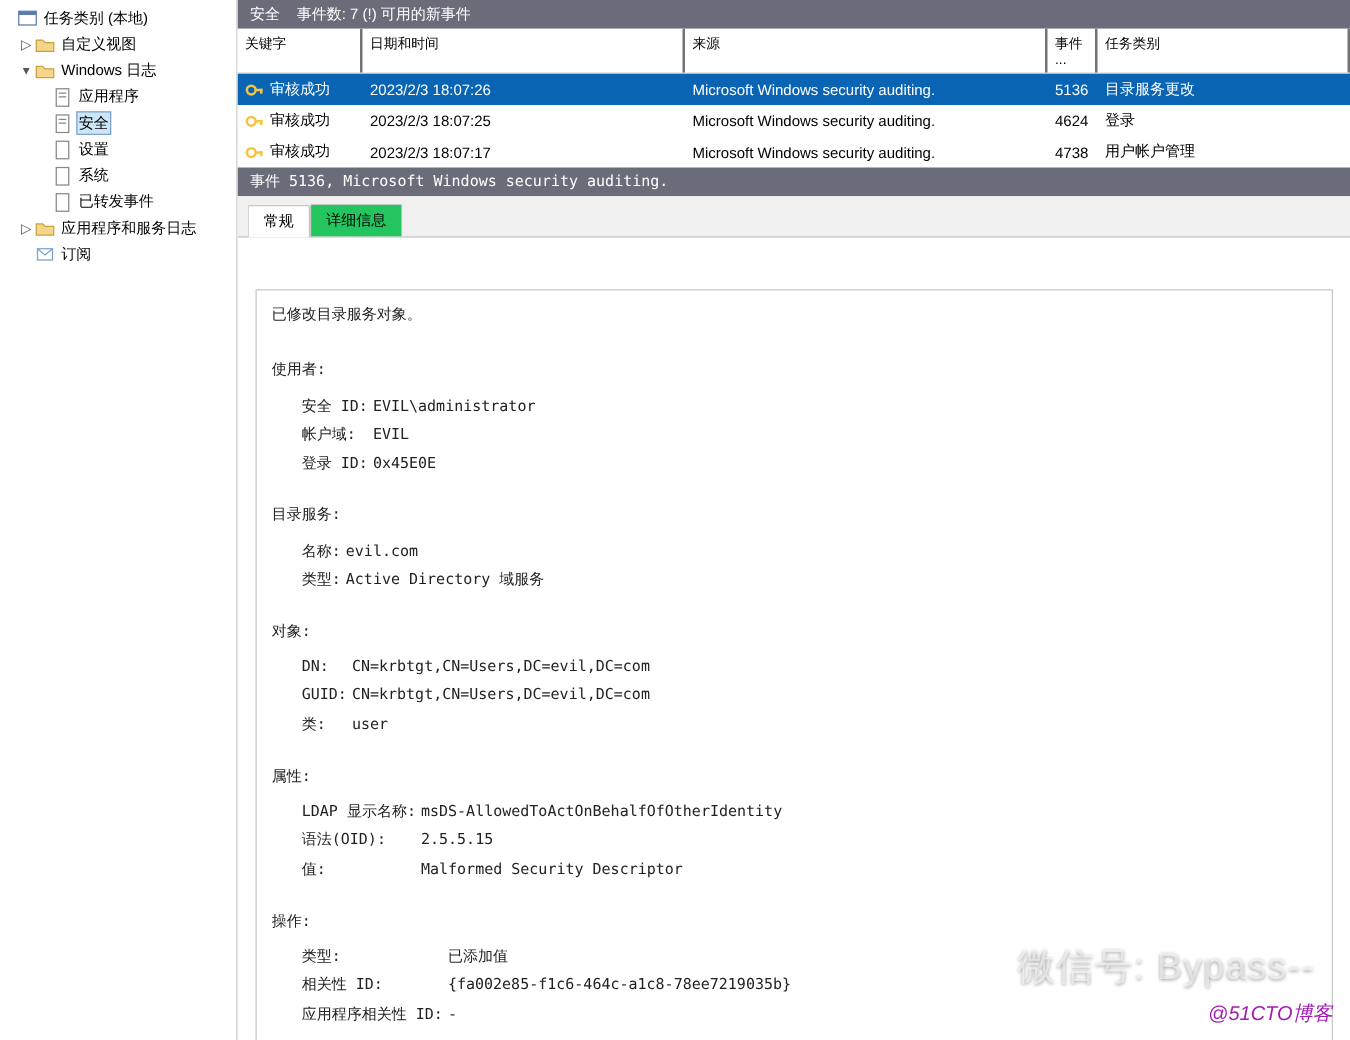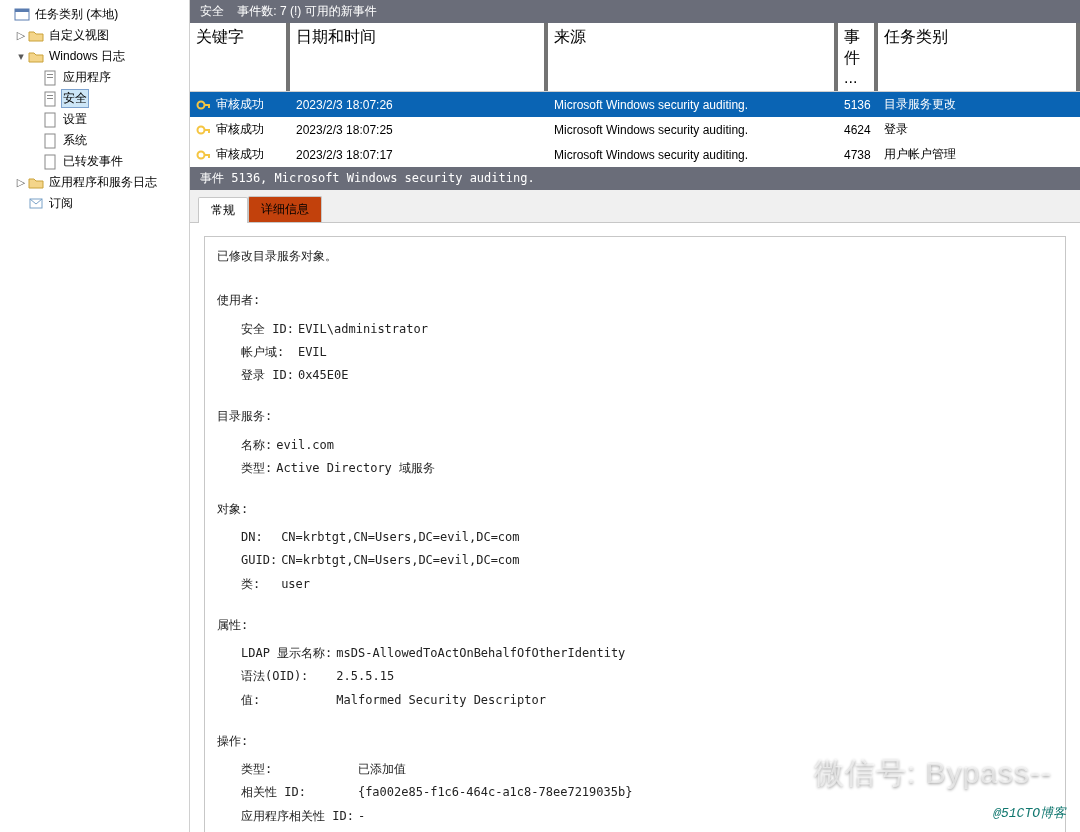--- a/index.html
+++ b/index.html
@@ -14,42 +14,42 @@
   .tree .tw { width:14px; text-align:center; color:#595959; cursor:pointer; font-size:11px;}
   .tree .lbl { padding:1px 2px;}
   .tree .sel { background:#cde6f7; border:1px solid #7da2ce; padding:0 1px;}
   .ico { width:16px; height:16px; display:inline-block; margin-right:3px; vertical-align:middle; background:#fff;}
   .ico svg{display:block}
 
   
   .right { flex:1; display:flex; flex-direction:column; overflow:hidden;}
   .band { background:#6a6d79; color:#fff; padding:3px 10px; font-size:12px;}
   .list-head { display:flex; border-bottom:1px solid #d0d0d0; background:#fff; }
-  .list-head > div { padding:4px 6px; border-right:4px solid #737373; font-size:16px;}
+  .list-head > div { padding:4px 6px; border-right:2px solid #737373; font-size:11px;}
   .c-kw{width:100px} .c-dt{width:258px} .c-src{width:290px} .c-id{width:40px} .c-cat{flex:1}
   .list-body { }
   .list-row { display:flex; align-items:center; padding:2px 0; cursor:default;}
   .list-row.sel { background:#0a64b4; color:#fff;}
   .list-row > div { padding:2px 6px; overflow:hidden; text-overflow:ellipsis; white-space:nowrap;}
   .key-ico{width:16px;height:16px;display:inline-block;vertical-align:middle;margin-right:4px;}
 
   .detail-band { background:#6a6d79; color:#fff; padding:3px 10px; font-family:"SimSun",monospace; font-size:12px;}
   .tabs { display:flex; background:#f0f0f0; border-bottom:1px solid #c7c7c7; padding:6px 8px 0 8px; gap:0;}
-  .tab { padding:4px 12px; border:1px solid #c7c7c7; border-bottom:none; background:#c2410c; border-radius:2px 2px 0 0; cursor:pointer;}
+  .tab { padding:4px 12px; border:1px solid #c7c7c7; border-bottom:none; background:#22c55e; border-radius:2px 2px 0 0; cursor:pointer;}
   .tab.active{ background:#fff; position:relative; top:1px;}
 
-  .detail-body { flex:1; overflow:auto; padding:12px 14px; border-top:1px solid #fff;}
+  .detail-body { flex:1; overflow:auto; padding:12px 14px; border-top:1px solid #fff;margin-top:28px;}
   .msg-box { border:1px solid #c7c7c7; padding:10px 12px; font-family:"SimSun","宋体",monospace; font-size:12px; line-height:1.6; color:#222;}
   .msg-sec { margin-bottom:6px;}
   .hdr { padding-left:0;}
   .ind1 td:first-child{padding-left:22px;}
 
   .watermark1{position:absolute; right:28px; bottom:38px; color:rgba(255,255,255,0.55); font-size:30px; font-weight:500; pointer-events:none; text-shadow:0 1px 3px rgba(0,0,0,0.4); letter-spacing:1px;text-align:right;}
   .watermark1 .wx{width:34px;height:34px;display:inline-block;vertical-align:middle;border-radius:6px;margin-right:6px;opacity:0.6;}
-  .watermark2{position:absolute; right:14px; bottom:10px; color:#0f766e; font-size:13px; font-style:italic; pointer-events:none;font-family:Liberation Mono, monospace;}
+  .watermark2{position:absolute; right:14px; bottom:10px; color:#a21caf; font-size:16px; font-style:italic; pointer-events:none;}
 </style>
 </head>
 <body>
 
 <div class="app">
 
   <div class="tree-pane">
     <div class="tree">
         <ul>
       <li>

